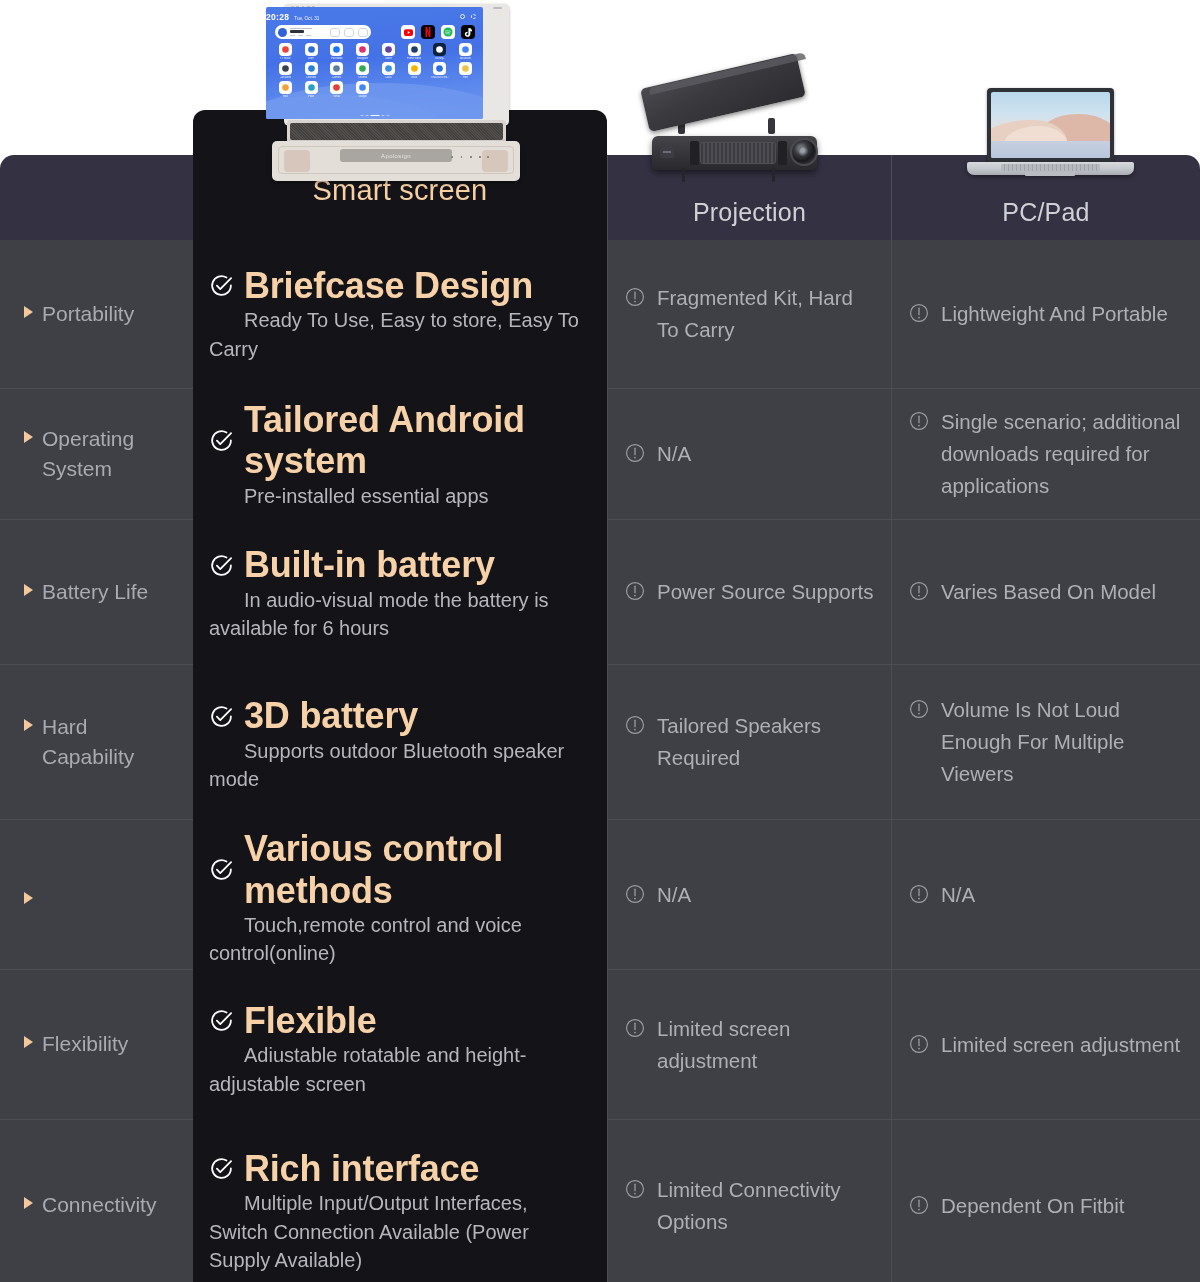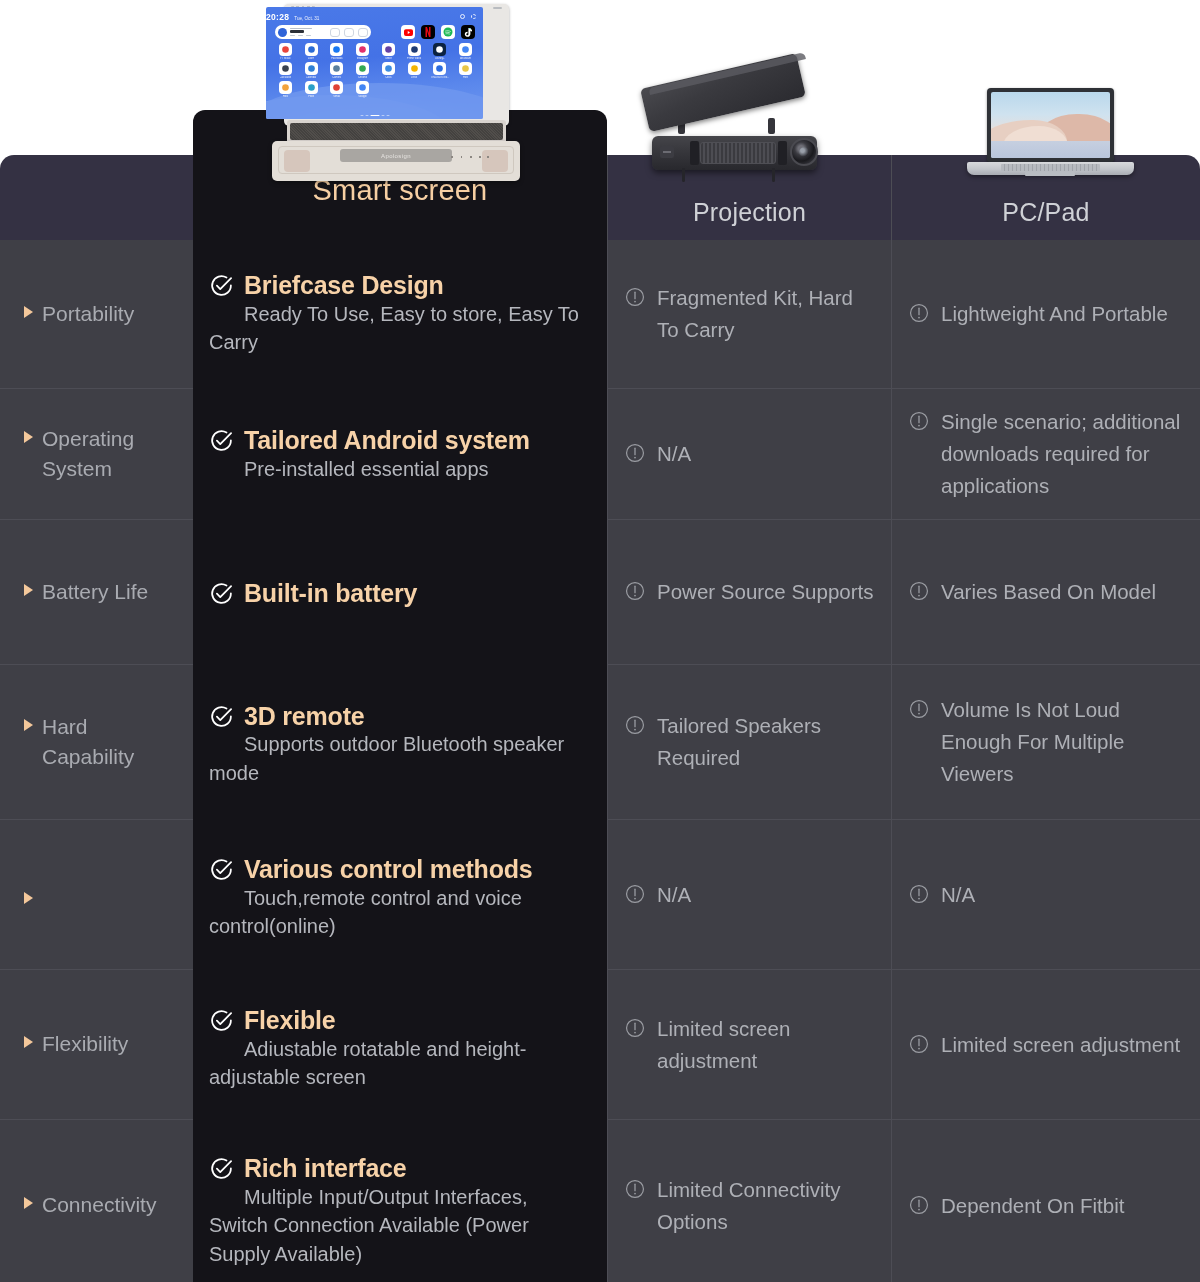--- a/index.html
+++ b/index.html
@@ -162,21 +162,21 @@
   .cell.feature{ padding-left:24px; }
 
   .feat-line{ display:flex; align-items:flex-start; gap:9px; }
   .tri{ width:0; height:0; border-left:9px solid #f4c89b; border-top:6px solid transparent;
         border-bottom:6px solid transparent; margin-top:7px; flex:none; }
   .feat-text{ font-size:21px; color:#a9abb1; line-height:1.45; }
 
   .smart-inner{ display:block; width:100%; }
   .smart-head{ display:flex; align-items:center; gap:10px; }
   .chk{ width:25px; height:25px; flex:none; }
-  .smart-title{ font-size:25px; font-weight:700; color:#f7d2a8; letter-spacing:-.2px; line-height:1.15; }
+  .smart-title{ font-size:36px; font-weight:700; color:#f7d2a8; letter-spacing:-.2px; line-height:1.15; }
   .smart-desc{ font-size:20px; color:#b5b7bd; line-height:1.42; margin-top:4px; padding-left:35px; }
 
   .alt-line{ display:flex; align-items:flex-start; gap:11px; }
   .excl{ width:22px; height:22px; flex:none; margin-top:4px; }
   .alt-text{ font-size:20.5px; color:#aeb0b6; line-height:1.56; }
 
   svg{ display:block; }
 </style>
 </head>
 <body>
@@ -459,31 +459,31 @@
       </div>
       <div style="position: absolute; left: 0px; top: 366px; width: 414px; height: 145px; display: flex; align-items: center; padding: 0px 18px 0px 16px; justify-content: flex-end;">
         <span class="smart-inner"><span class="smart-head">
             <span class="chk">
               <svg viewBox="0 0 24 24" width="25" height="25">
                 <path d="M21 12a9 9 0 1 1-4.2-7.6" fill="none" stroke="#ffffff" stroke-width="1.7" stroke-linecap="round"></path>
                 <path d="M7.6 12.2l3.2 3.2L21.2 5" fill="none" stroke="#ffffff" stroke-width="1.7" stroke-linecap="round" stroke-linejoin="round"></path>
               </svg>
             </span>
             <span class="smart-title">Built-in battery</span>
-          </span></span>
+          </span><span class="smart-desc">In audio-visual mode the battery is available for 6 hours</span></span>
       </div>
       <div style="position: absolute; left: 0px; top: 512px; width: 414px; height: 155px; display: flex; align-items: center; padding: 0px 18px 0px 16px;">
         <span class="smart-inner"><span class="smart-head">
             <span class="chk">
               <svg viewBox="0 0 24 24" width="25" height="25">
                 <path d="M21 12a9 9 0 1 1-4.2-7.6" fill="none" stroke="#ffffff" stroke-width="1.7" stroke-linecap="round"></path>
                 <path d="M7.6 12.2l3.2 3.2L21.2 5" fill="none" stroke="#ffffff" stroke-width="1.7" stroke-linecap="round" stroke-linejoin="round"></path>
               </svg>
             </span>
-            <span class="smart-title">3D remote</span>
+            <span class="smart-title">3D battery</span>
           </span><span class="smart-desc">Supports outdoor Bluetooth speaker mode</span></span>
       </div>
       <div style="position: absolute; left: 0px; top: 668px; width: 414px; height: 150px; display: flex; align-items: center; padding: 0px 18px 0px 16px;">
         <span class="smart-inner"><span class="smart-head">
             <span class="chk">
               <svg viewBox="0 0 24 24" width="25" height="25">
                 <path d="M21 12a9 9 0 1 1-4.2-7.6" fill="none" stroke="#ffffff" stroke-width="1.7" stroke-linecap="round"></path>
                 <path d="M7.6 12.2l3.2 3.2L21.2 5" fill="none" stroke="#ffffff" stroke-width="1.7" stroke-linecap="round" stroke-linejoin="round"></path>
               </svg>
             </span>

